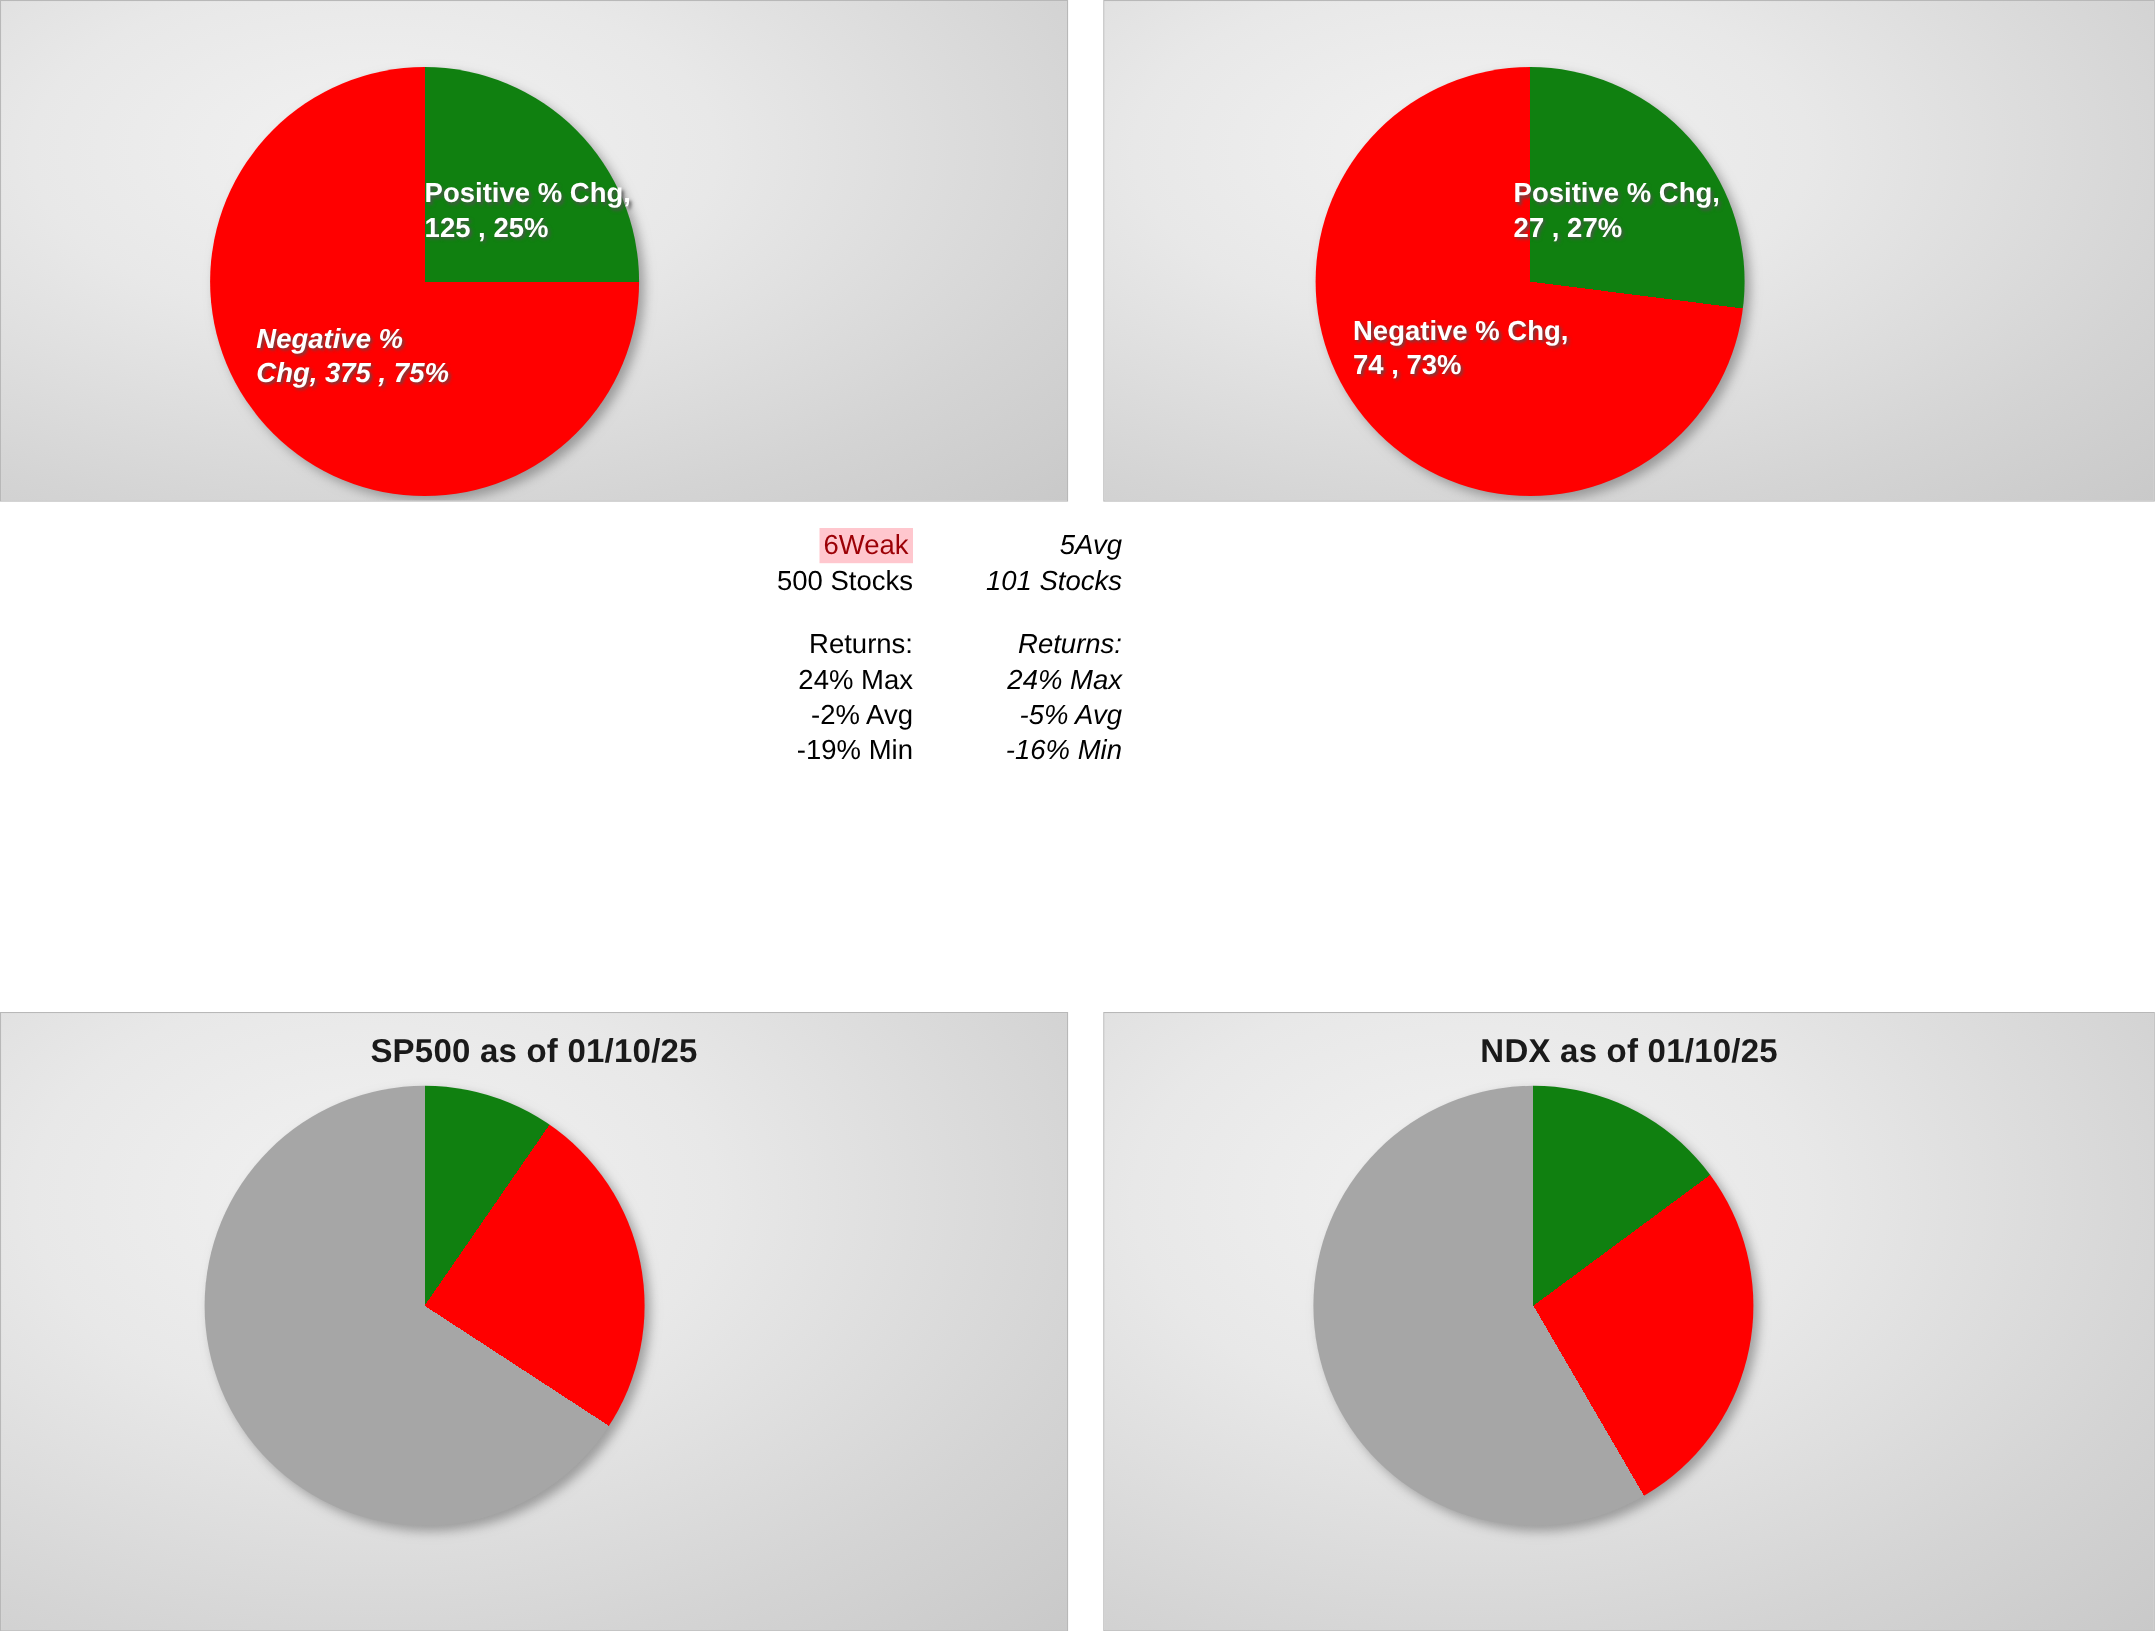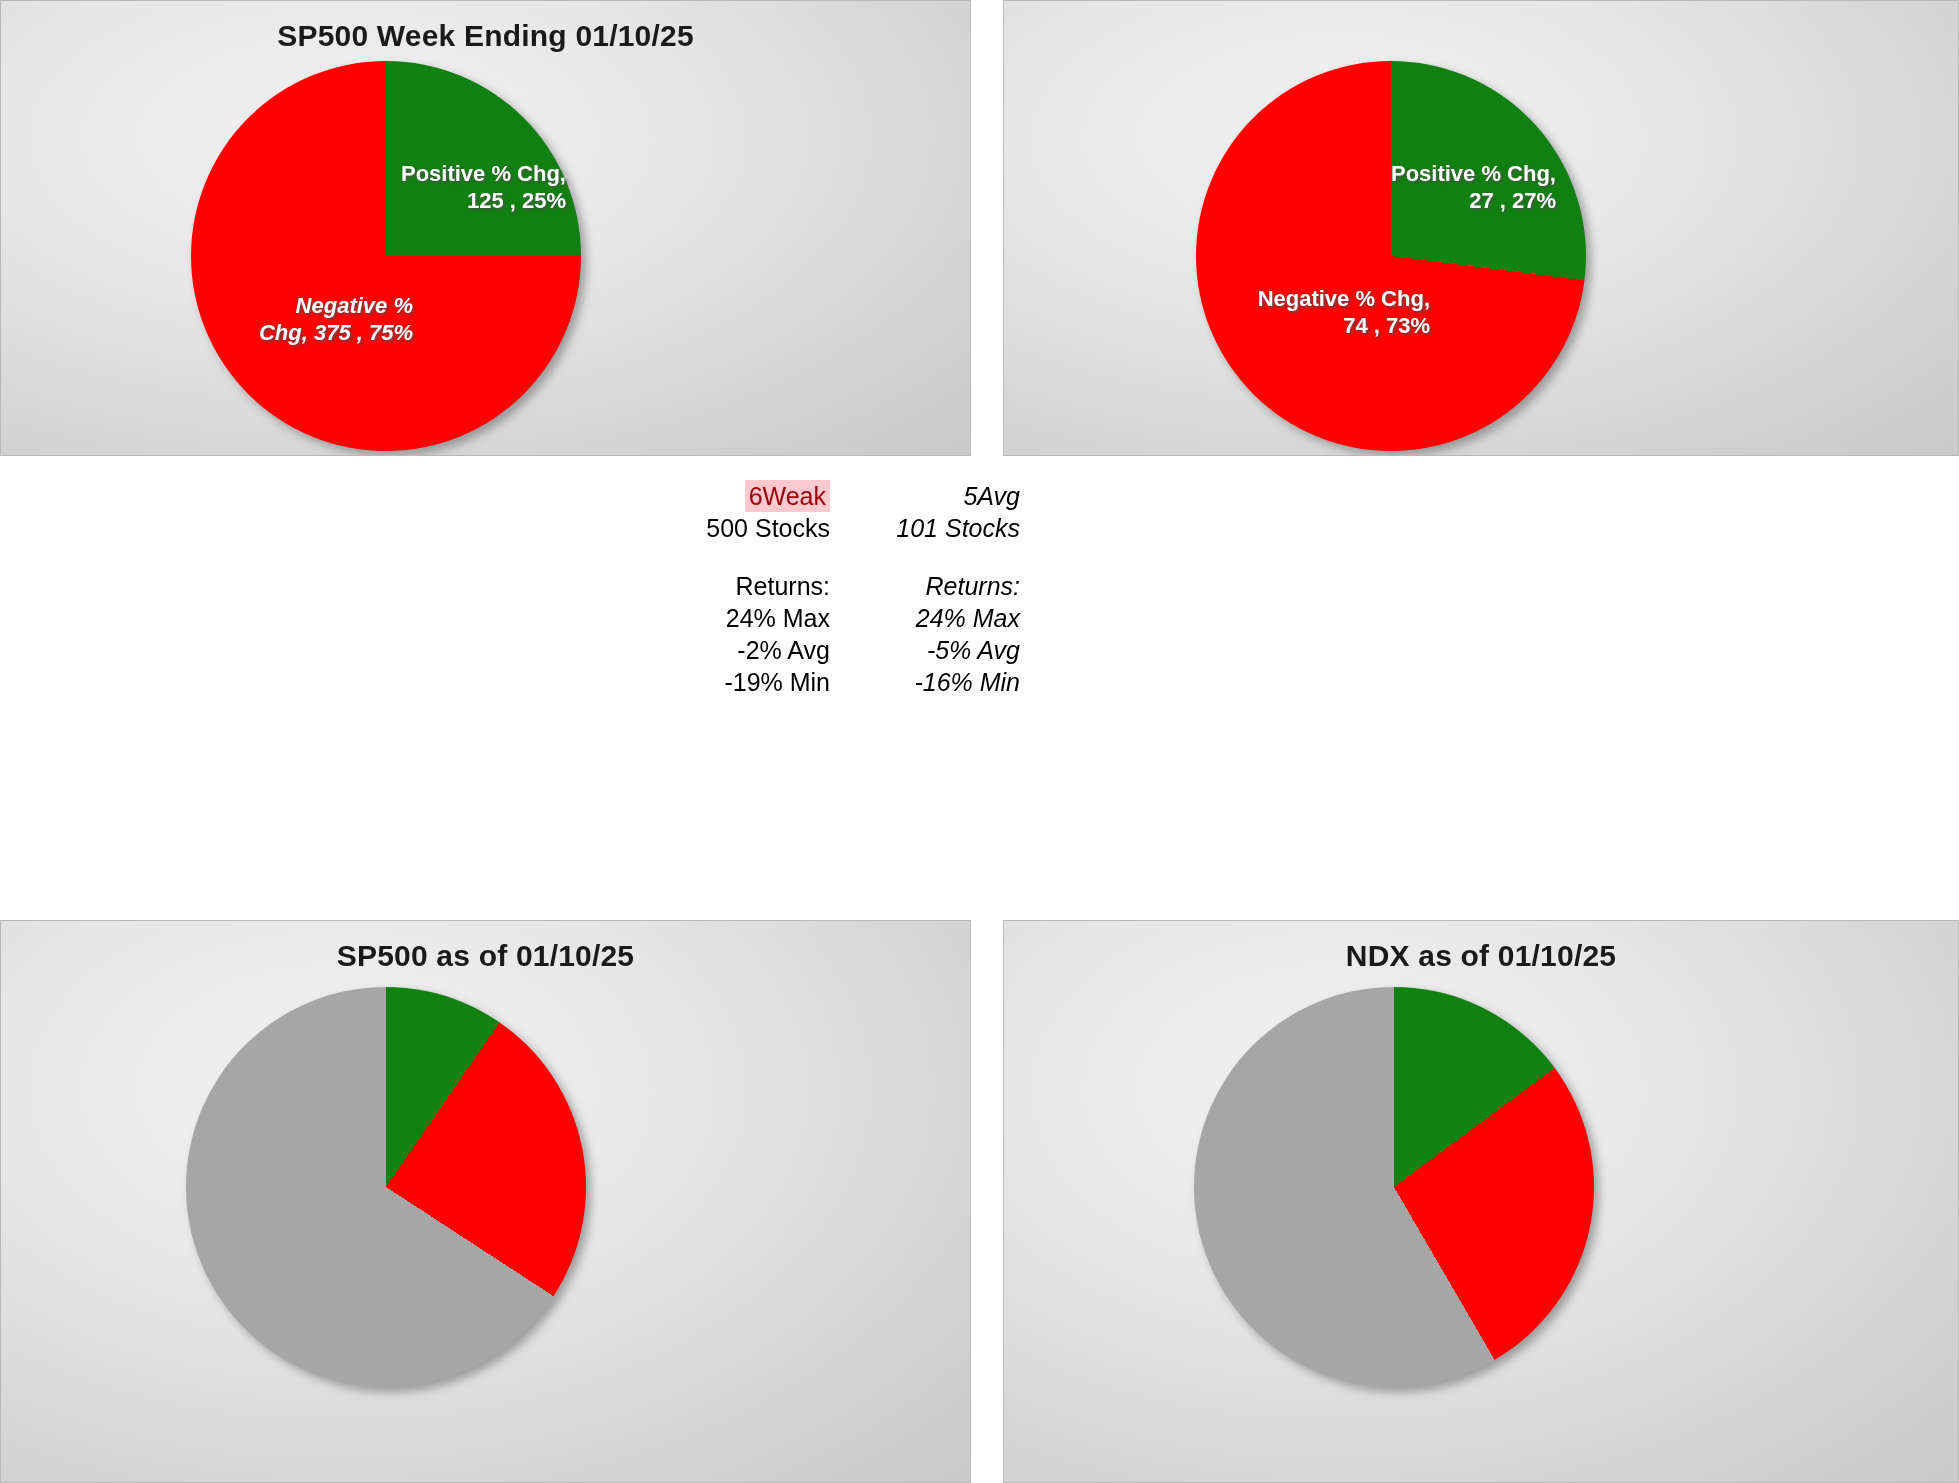--- a/index.html
+++ b/index.html
@@ -47,23 +47,23 @@
     position: absolute;
     border-radius: 50%;
     filter: drop-shadow(5px 5px 5px rgba(100,100,100,0.55));
   }
 
   
   .dlabel {
     position: absolute;
     color: #ffffff;
     font-weight: bold;
-    font-size: 22px;
+    font-size: 25px;
     line-height: 1.22;
-    text-align: right;
+    text-align: left;
     text-shadow: 2px 2px 3px rgba(80,80,80,0.85);
     white-space: nowrap;
   }
 
   
   .stats {
     position: absolute;
     font-size: 25px;
     color: #000000;
     line-height: 1.28;
@@ -87,21 +87,20 @@
     display: block;
     height: 26px;
   }
 </style>
 </head>
 <body>
 
 <div class="page">
 
   <div class="panel" style="left:0px; top:0px; width:971px; height:456px;">
-    <div class="panel-title">SP500 Week Ending 01/10/25</div>
     <div class="pie-wrap">
       <div class="pie" style="left:190px; top:60px; width:390px; height:390px;
                   background: conic-gradient(from 0deg, #108010 0deg 90deg, #ff0000 90deg 360deg);"></div>
       <div class="dlabel" style="left:385px; top:160px; width:180px;">
         <span>Positive % Chg,</span><br>
         <span>125 , 25%</span>
       </div>
       <div class="dlabel" style="left:232px; top:292px; width:180px;font-style:italic;">
         <span>Negative %</span><br>
         <span>Chg,  375 , 75%</span>

